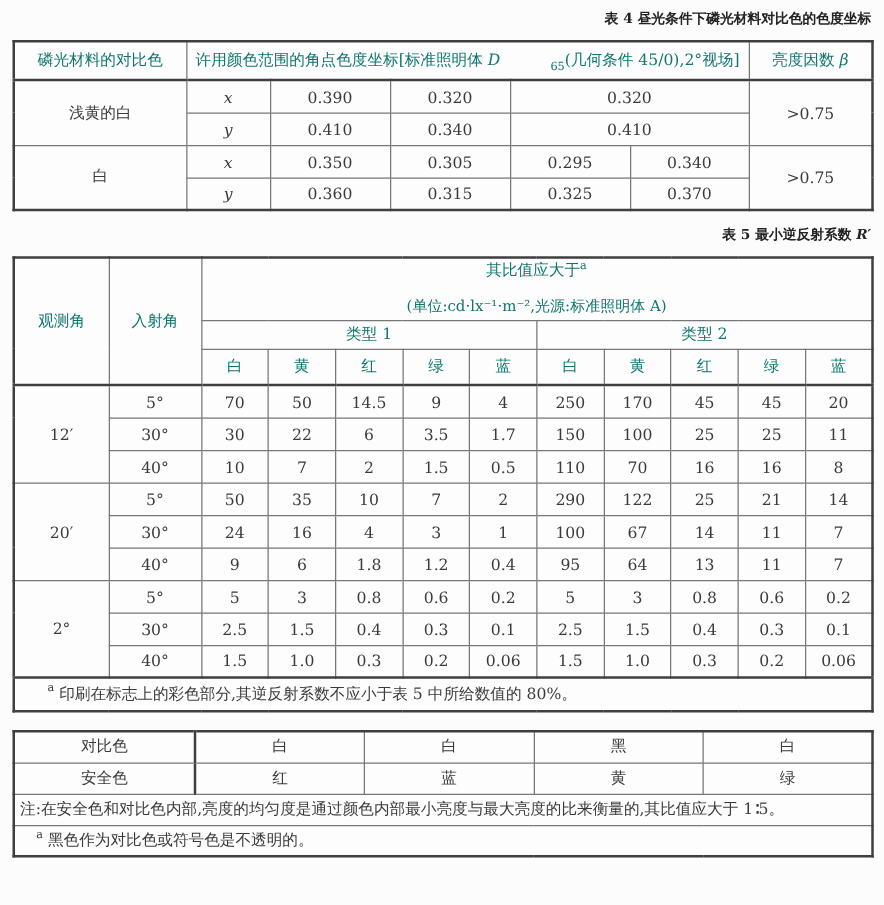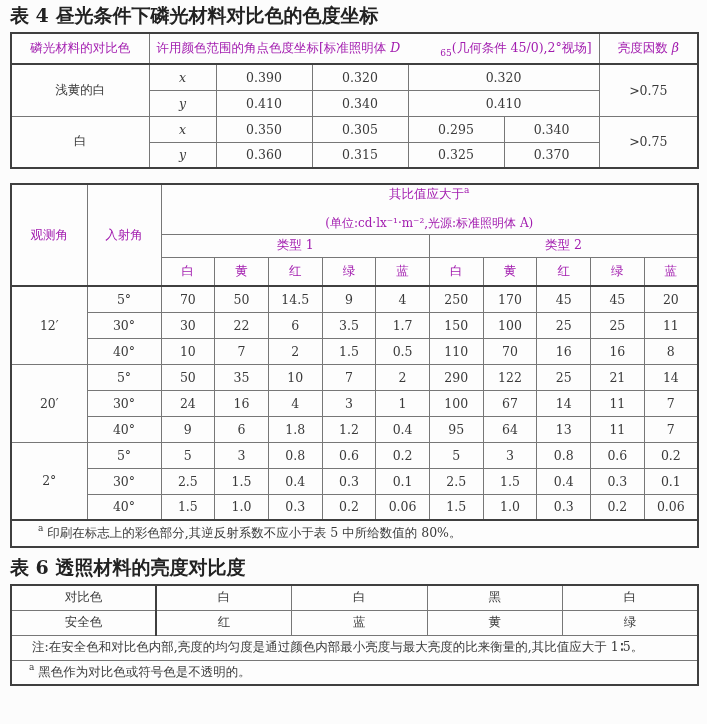--- a/index.html
+++ b/index.html
@@ -5,57 +5,57 @@
   html,body{margin:0;padding:0;}
   body{
     width:707px;height:724px;
     background:#fcfcfc;
     font-family:"DejaVu Serif","Liberation Serif",serif;
     color:#3a3a3a;
     -webkit-font-smoothing:antialiased;
   }
   .page{padding:4px 10px 0 10px;}
   .tbl-title{
-    text-align:left;font-weight:bold;font-size:19px;color:#222;
+    text-align:right;font-weight:bold;font-size:11px;color:#222;
     height:22px;line-height:22px;margin:0;
   }
   .tbl-title .sym{font-style:italic;}
   .gap-sm{height:6px;}
   .gap-md{height:8px;}
   table{
     border-collapse:collapse;width:687px;table-layout:fixed;
     border:2px solid #3f3f3f;
     background:#fdfdfd;
   }
   td,th{
     border:1px solid #777;
     text-align:center;vertical-align:middle;
     font-size:12.5px;font-weight:normal;color:#3a3a3a;
     padding:0 2px;overflow:hidden;
   }
-  th{color:#a21caf;}
+  th{color:#0f766e;}
   .it{font-style:italic;}
   sup{font-size:9px;line-height:0;}
   sub{font-size:9px;line-height:0;margin-left:40px;}
   .thickb{border-bottom:2px solid #3f3f3f;}
   .thickt{border-top:2px solid #3f3f3f;}
   .thickr{border-right:2px solid #3f3f3f;}
   .lnote{text-align:left;}
   .unit-line{font-size:12px;margin-top:12px;}
   
   .t4-head{height:31px;}
   .t4-row{height:26px;margin-top:38px;}
   .t5-h1{height:50px;}
   .t5-h2{height:23px;}
   .t5-h3{height:29px;}
   .t5-row{height:26px;}
   .t5-foot{height:27px;}
   .t6-row{height:25px;}
   .pad-foot5{padding-left:26px;}
-  .pad-note6{padding-left:20px;}
+  .pad-note6{padding-left:4px;}
   .pad-foot6{padding-left:17px;}
   .mk{display:inline-block;transform:translateY(-1px);}
 </style>
 </head>
 <body>
 
 <div class="page">
 
   <div class="tbl-title">表 4  昼光条件下磷光材料对比色的色度坐标</div>
   <div class="gap-sm"></div>
@@ -104,20 +104,21 @@
       <td>0.360</td>
       <td>0.315</td>
       <td>0.325</td>
       <td>0.370</td>
     </tr>
   </tbody>
     </table>
 
   <div class="gap-md"></div>
 
+  <div class="tbl-title"><span>表 5  最小逆反射系数 </span><span class="sym">R′</span></div>
   <div class="gap-sm"></div>
 
   <table>
     <colgroup>
       <col style="width:76px">
         <col style="width:74px">
       <col style="width:53.7px">
         <col style="width:53.7px">
         <col style="width:53.7px">
         <col style="width:53.7px">
@@ -278,21 +279,20 @@
     </tr>
 
     <tr class="t5-foot">
       <td colspan="12" class="lnote pad-foot5 thickt"><sup class="mk">a</sup><span> 印刷在标志上的彩色部分,其逆反射系数不应小于表 5 中所给数值的 80%。</span></td>
     </tr>
   </tbody>
     </table>
 
   <div class="gap-md"></div>
 
-  <div class="tbl-title">表 6  透照材料的亮度对比度</div>
   <div class="gap-sm"></div>
 
   <table>
     <colgroup>
       <col style="width:145px">
       <col style="width:135.5px">
         <col style="width:135.5px">
         <col style="width:135.5px">
         <col style="width:135.5px">
     </colgroup>

